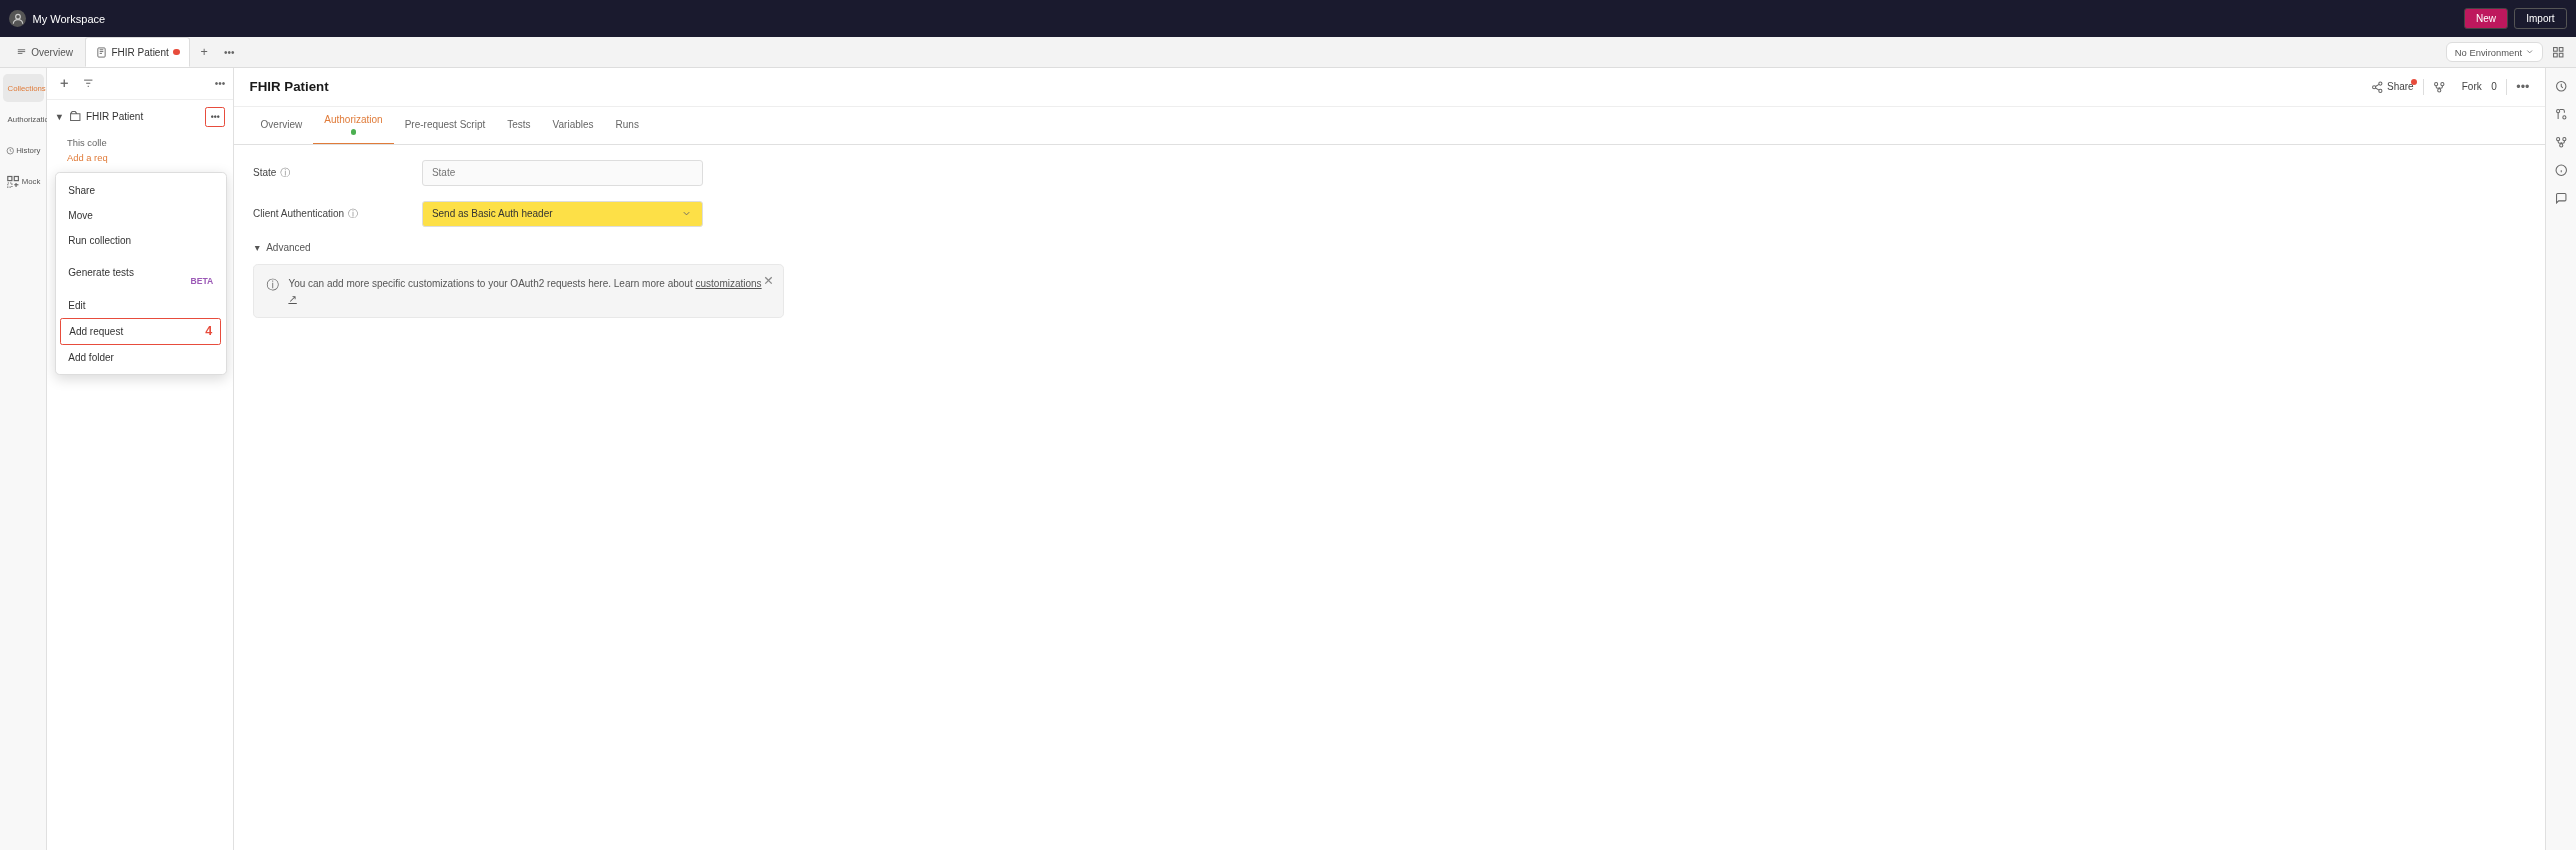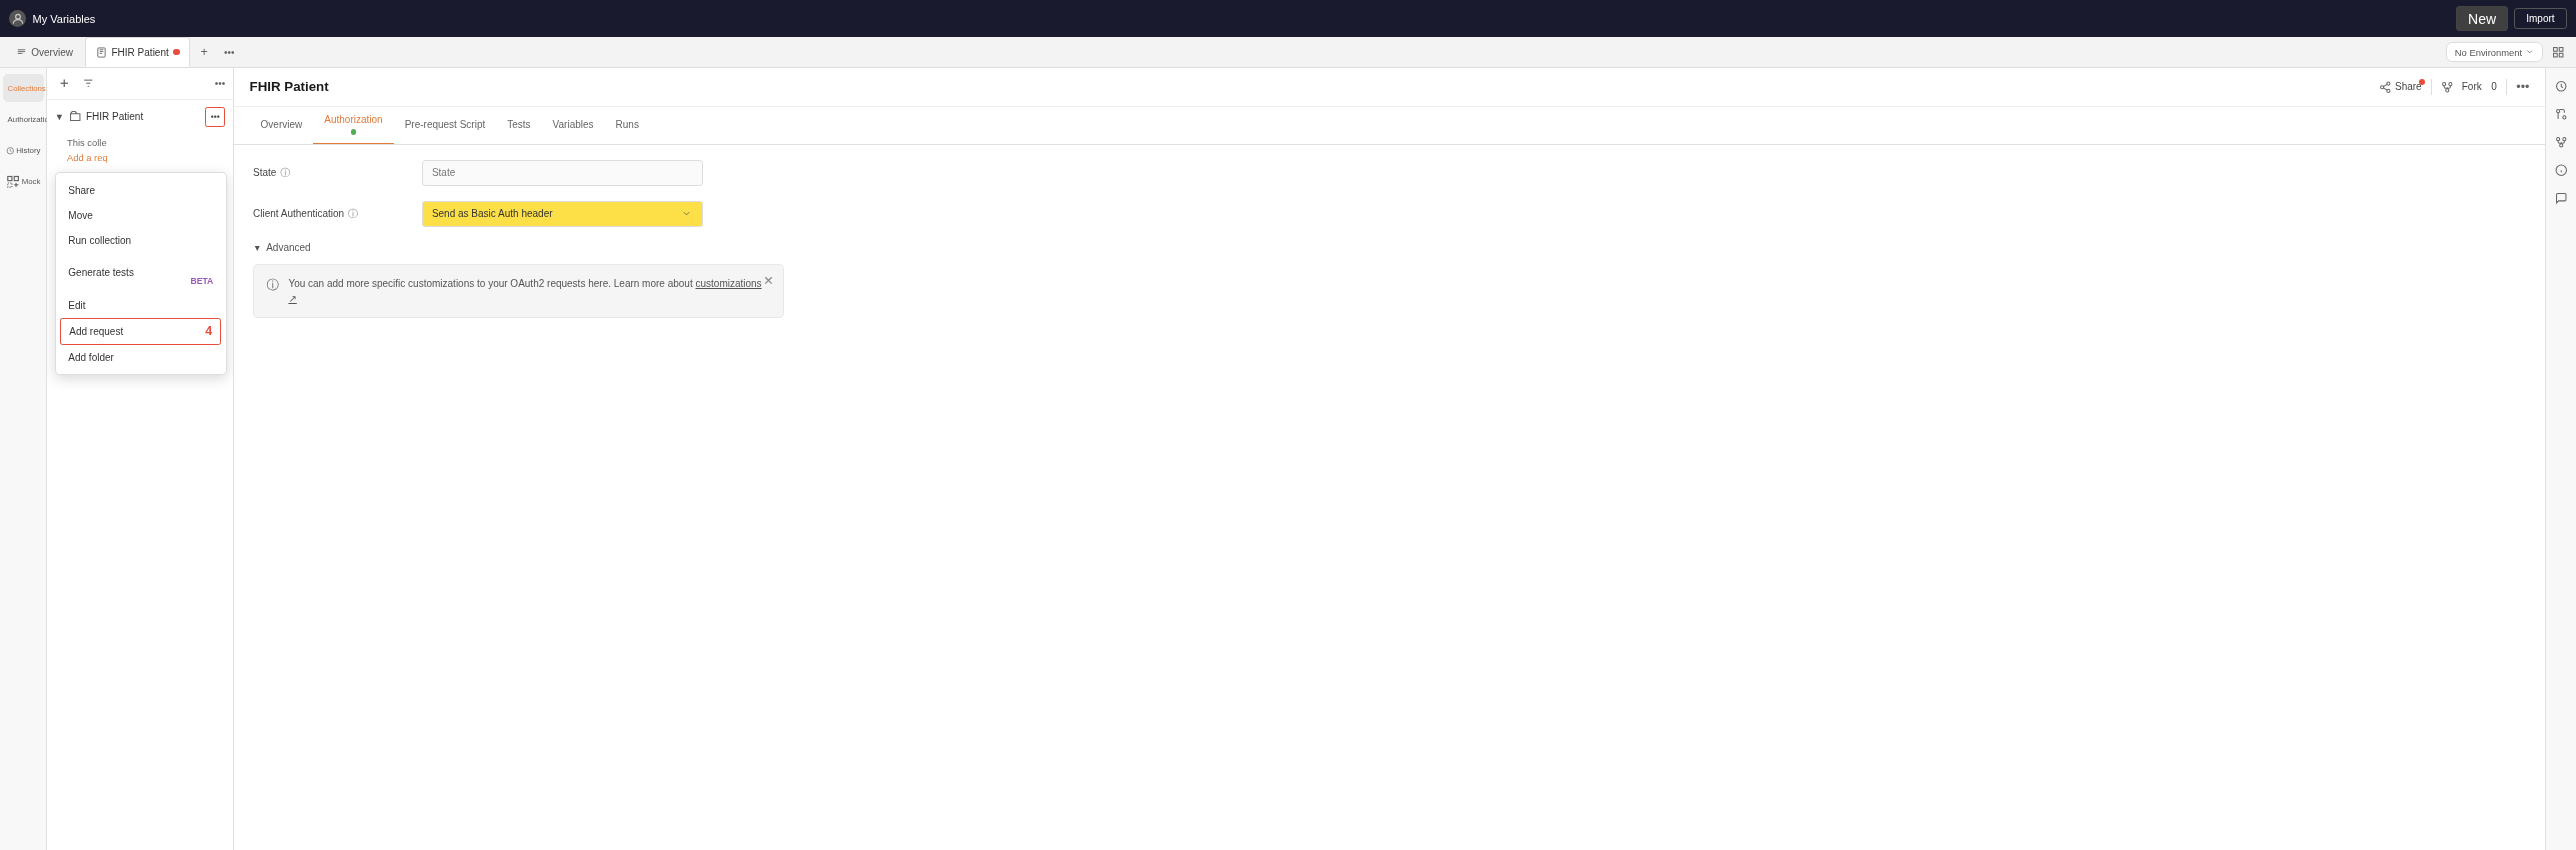--- a/index.html
+++ b/index.html
@@ -3,21 +3,21 @@
   <meta charset="utf-8">
   <style>
     * { box-sizing: border-box; margin: 0; padding: 0; }
     body { font-family: -apple-system, BlinkMacSystemFont, 'Segoe UI', sans-serif; font-size: 10px; background: #fff; display: flex; flex-direction: column; height: 100vh; overflow: hidden; }
 
     
     .top-bar { display: flex; align-items: center; height: 37px; background: #1a1a2e; padding: 0 9.4px; gap: 6.2px; flex-shrink: 0; }
     .workspace-area { display: flex; align-items: center; gap: 6.2px; color: #fff; font-size: 11px; font-weight: 500; }
     .user-icon { width: 17px; height: 17px; border-radius: 50%; background: #555; display: flex; align-items: center; justify-content: center; color: #ccc; font-size: 8.6px; }
     .top-bar-spacer { flex: 1; }
-    .top-btn { background: #404040; color: #fff; border: 0.8px solid #444; border-radius: 3.1px; padding: 3.9px 11px; cursor: pointer; font-size: 14px; }
+    .top-btn { background: #be185d; color: #fff; border: 0.8px solid #444; border-radius: 3.1px; padding: 3.9px 11px; cursor: pointer; font-size: 10px; }
     .import-btn { background: transparent; color: #fff; border: 0.8px solid #555; border-radius: 3.1px; padding: 3.9px 11px; cursor: pointer; font-size: 10px; }
 
     
     .tab-bar { display: flex; align-items: center; height: 31px; background: #f3f3f3; border-bottom: 0.8px solid #ddd; padding: 0 6.2px; gap: 3.1px; flex-shrink: 0; }
     .tab-item { display: flex; align-items: center; gap: 4.7px; padding: 4.7px 9.4px; border-radius: 3.1px 3.1px 0 0; cursor: pointer; font-size: 10px; color: #555; position: relative; height: 100%; }
     .tab-item.active { background: #fff; border: 0.8px solid #ddd; border-bottom: 0.8px solid #fff; color: #333; font-weight: 500; }
     .tab-dot { width: 6.2px; height: 6.2px; border-radius: 50%; background: #e74c3c; flex-shrink: 0; }
     .tab-add { width: 22px; height: 22px; display: flex; align-items: center; justify-content: center; cursor: pointer; color: #666; font-size: 12.5px; border-radius: 3.1px; }
     .tab-more { width: 22px; height: 22px; display: flex; align-items: center; justify-content: center; cursor: pointer; color: #666; border-radius: 3.1px; }
     .tab-spacer { flex: 1; }
@@ -60,21 +60,21 @@
 
     
     .content-area { flex: 1; display: flex; flex-direction: column; overflow: hidden; }
 
     
     .content-header { display: flex; align-items: center; justify-content: space-between; padding: 11px 15.6px; border-bottom: 0.8px solid #eee; }
     .content-title { font-size: 13.3px; font-weight: 600; color: #1a1a1a; }
     .content-header-actions { display: flex; align-items: center; gap: 9.4px; }
     .share-btn { display: flex; align-items: center; gap: 3.9px; font-size: 10px; color: #444; cursor: pointer; position: relative; }
     .share-dot { width: 6.2px; height: 6.2px; border-radius: 50%; background: #e74c3c; position: absolute; top: -1.6px; right: -3.1px; }
-    .fork-btn { display: flex; align-items: center; gap: 8px; font-size: 10px; color: #444; cursor: pointer; }
+    .fork-btn { display: flex; align-items: center; gap: 16px; font-size: 10px; color: #444; cursor: pointer; }
     .fork-count { font-size: 10px; color: #444; }
     .header-more { color: #666; cursor: pointer; font-size: 12.5px; }
     .header-divider { width: 0.8px; height: 15.6px; background: #ddd; }
 
     
     .nav-tabs { display: flex; align-items: center; padding: 0 15.6px; border-bottom: 0.8px solid #e0e0e0; gap: 0; }
     .nav-tab { padding: 7.8px 11px; font-size: 10px; color: #666; cursor: pointer; border-bottom: 1.6px solid transparent; position: relative; display: flex; align-items: center; gap: 3.9px; }
     .nav-tab.active { color: #e07b39; border-bottom-color: #e07b39; font-weight: 500; flex-direction: column; }
     .nav-tab-dot { width: 5.5px; height: 5.5px; border-radius: 50%; background: #4caf50; }
 
@@ -105,21 +105,21 @@
 <body>
 
 <div class="top-bar">
   <div class="workspace-area">
     <div class="user-icon">
       <svg class="svg-icon" viewBox="0 0 24 24" fill="none" stroke="currentColor" stroke-width="2">
         <circle cx="12" cy="8" r="4"></circle>
           <path d="M4 20c0-4 3.6-7 8-7s8 3 8 7"></path>
       </svg>
     </div>
-    <span>My Variables</span>
+    <span>My Workspace</span>
   </div>
   <div class="top-bar-spacer"></div>
   <button class="top-btn">New</button>
   <button class="import-btn">Import</button>
 </div>
 
 <div class="tab-bar">
   <div class="tab-item">
     <svg width="11" height="11" viewBox="0 0 24 24" fill="none" stroke="#666" stroke-width="2">
       <path d="M4 6h16M4 10h16M4 14h10"></path>

